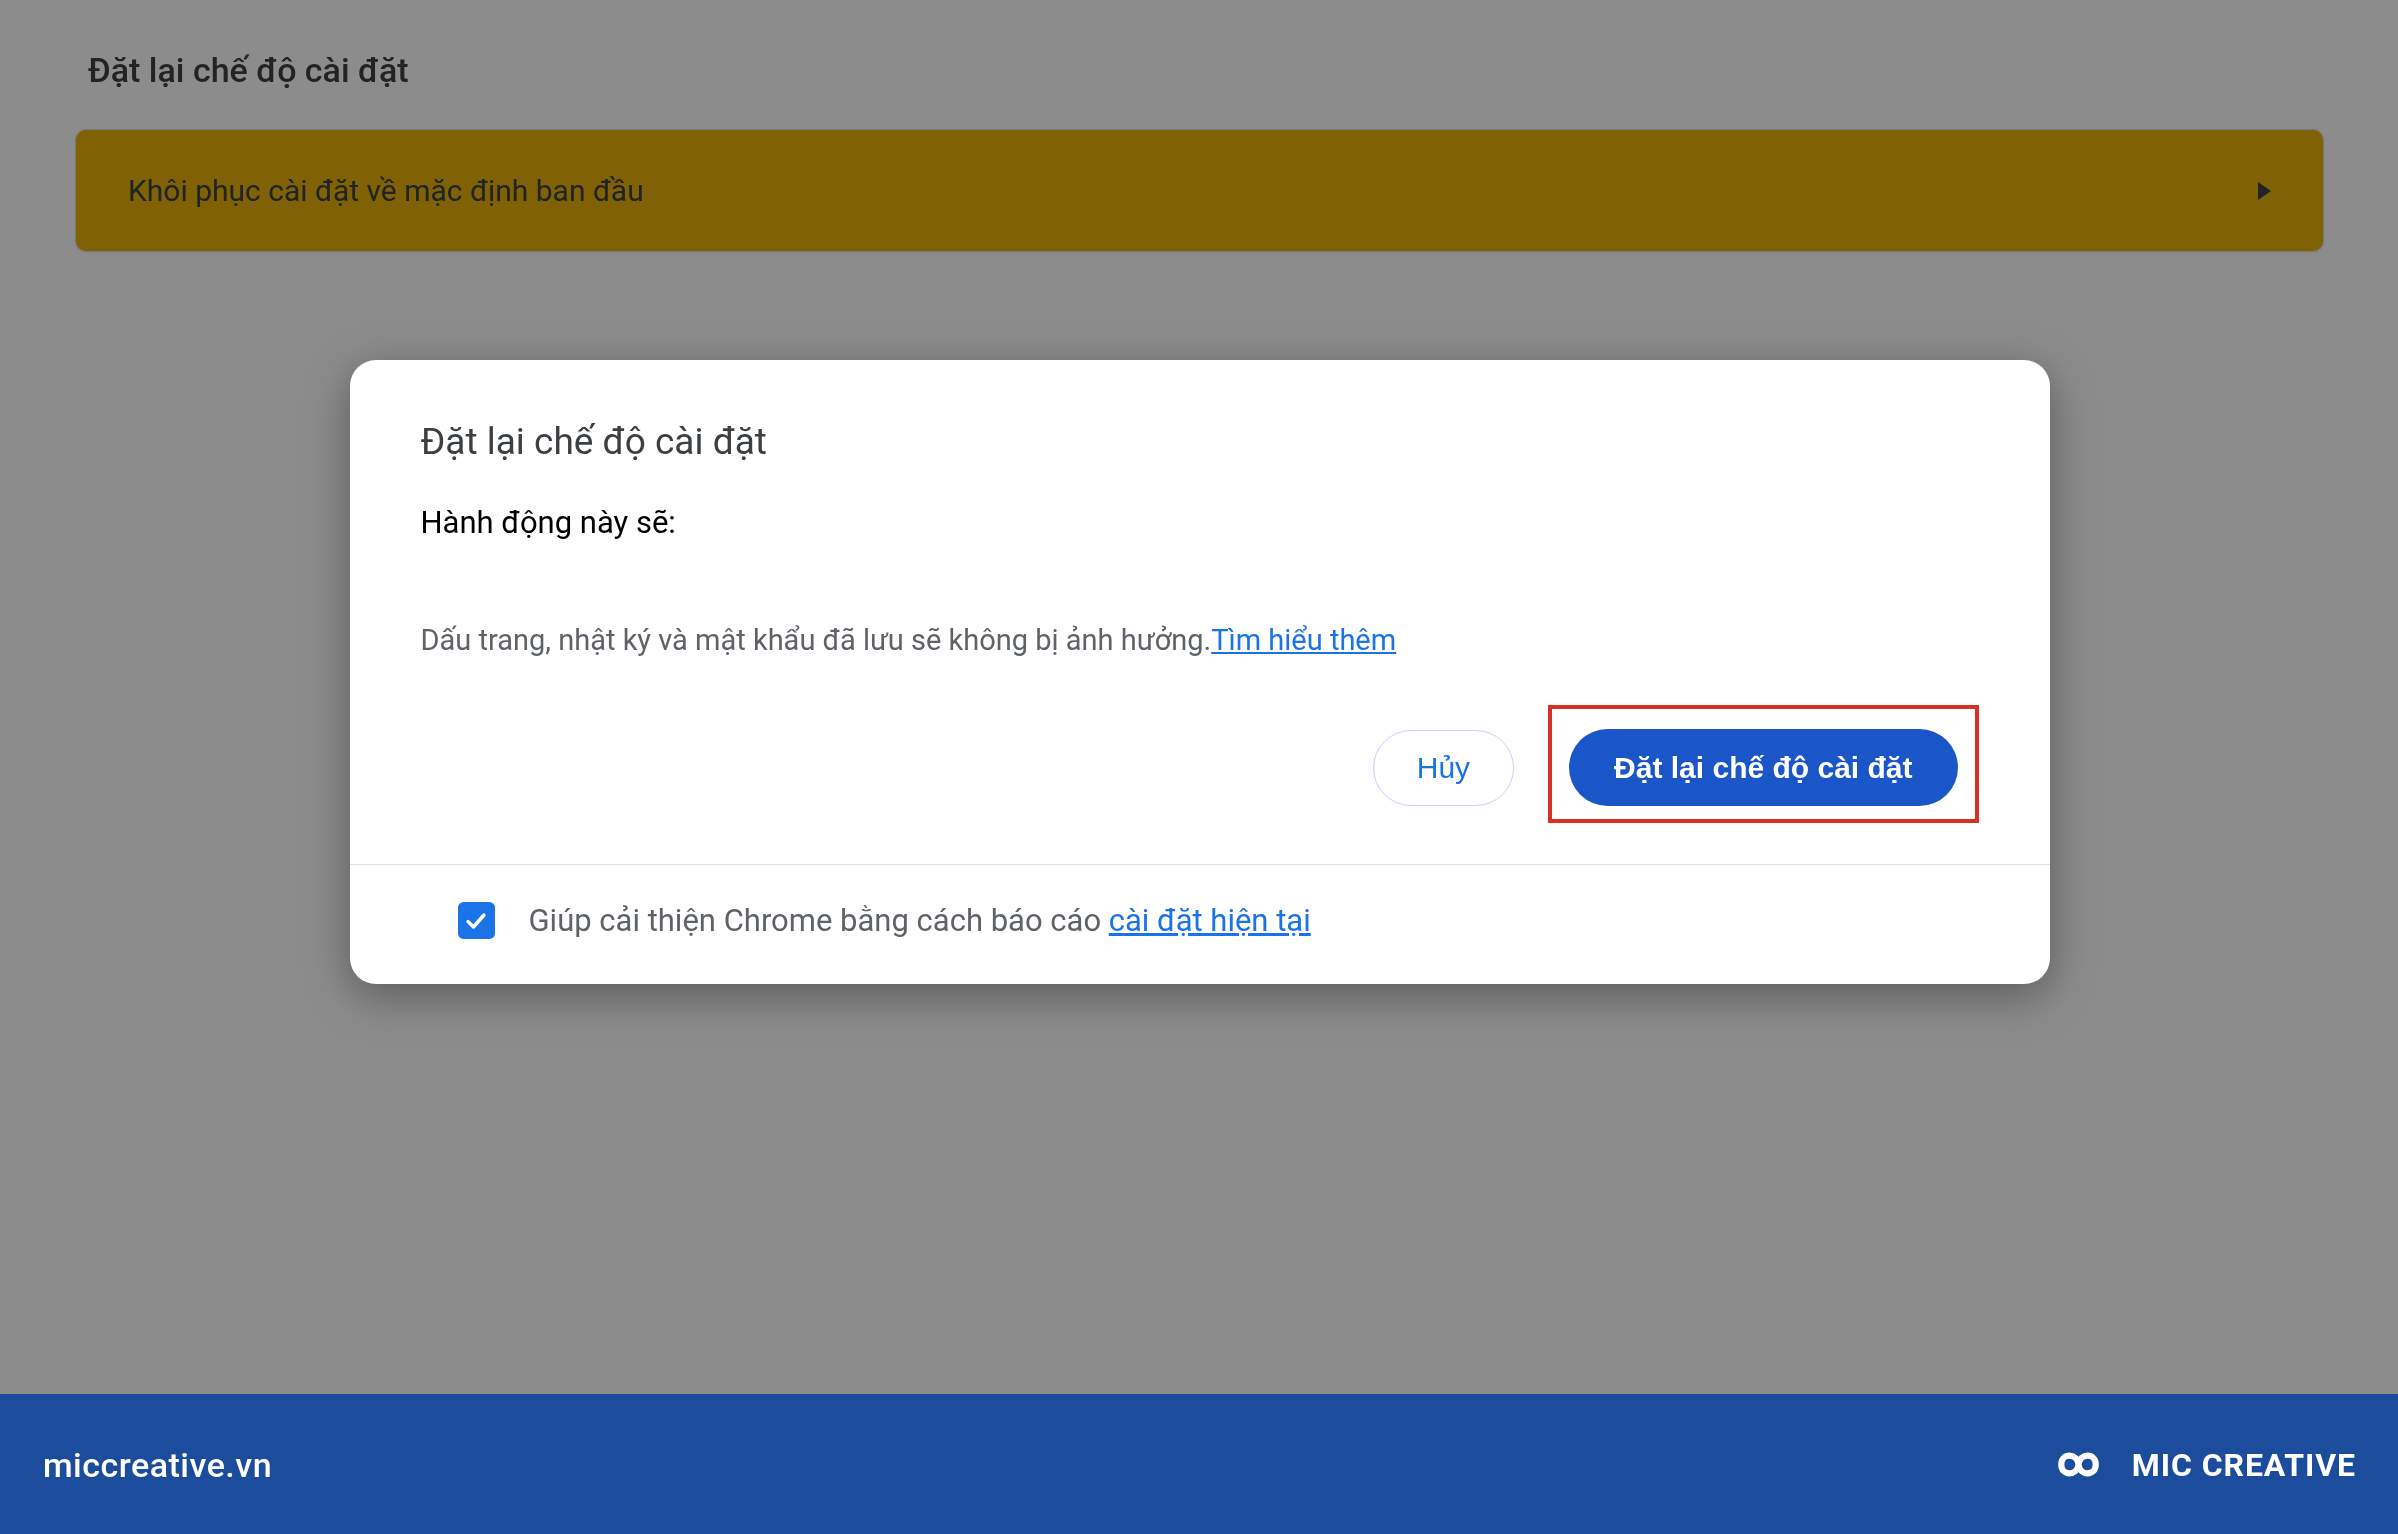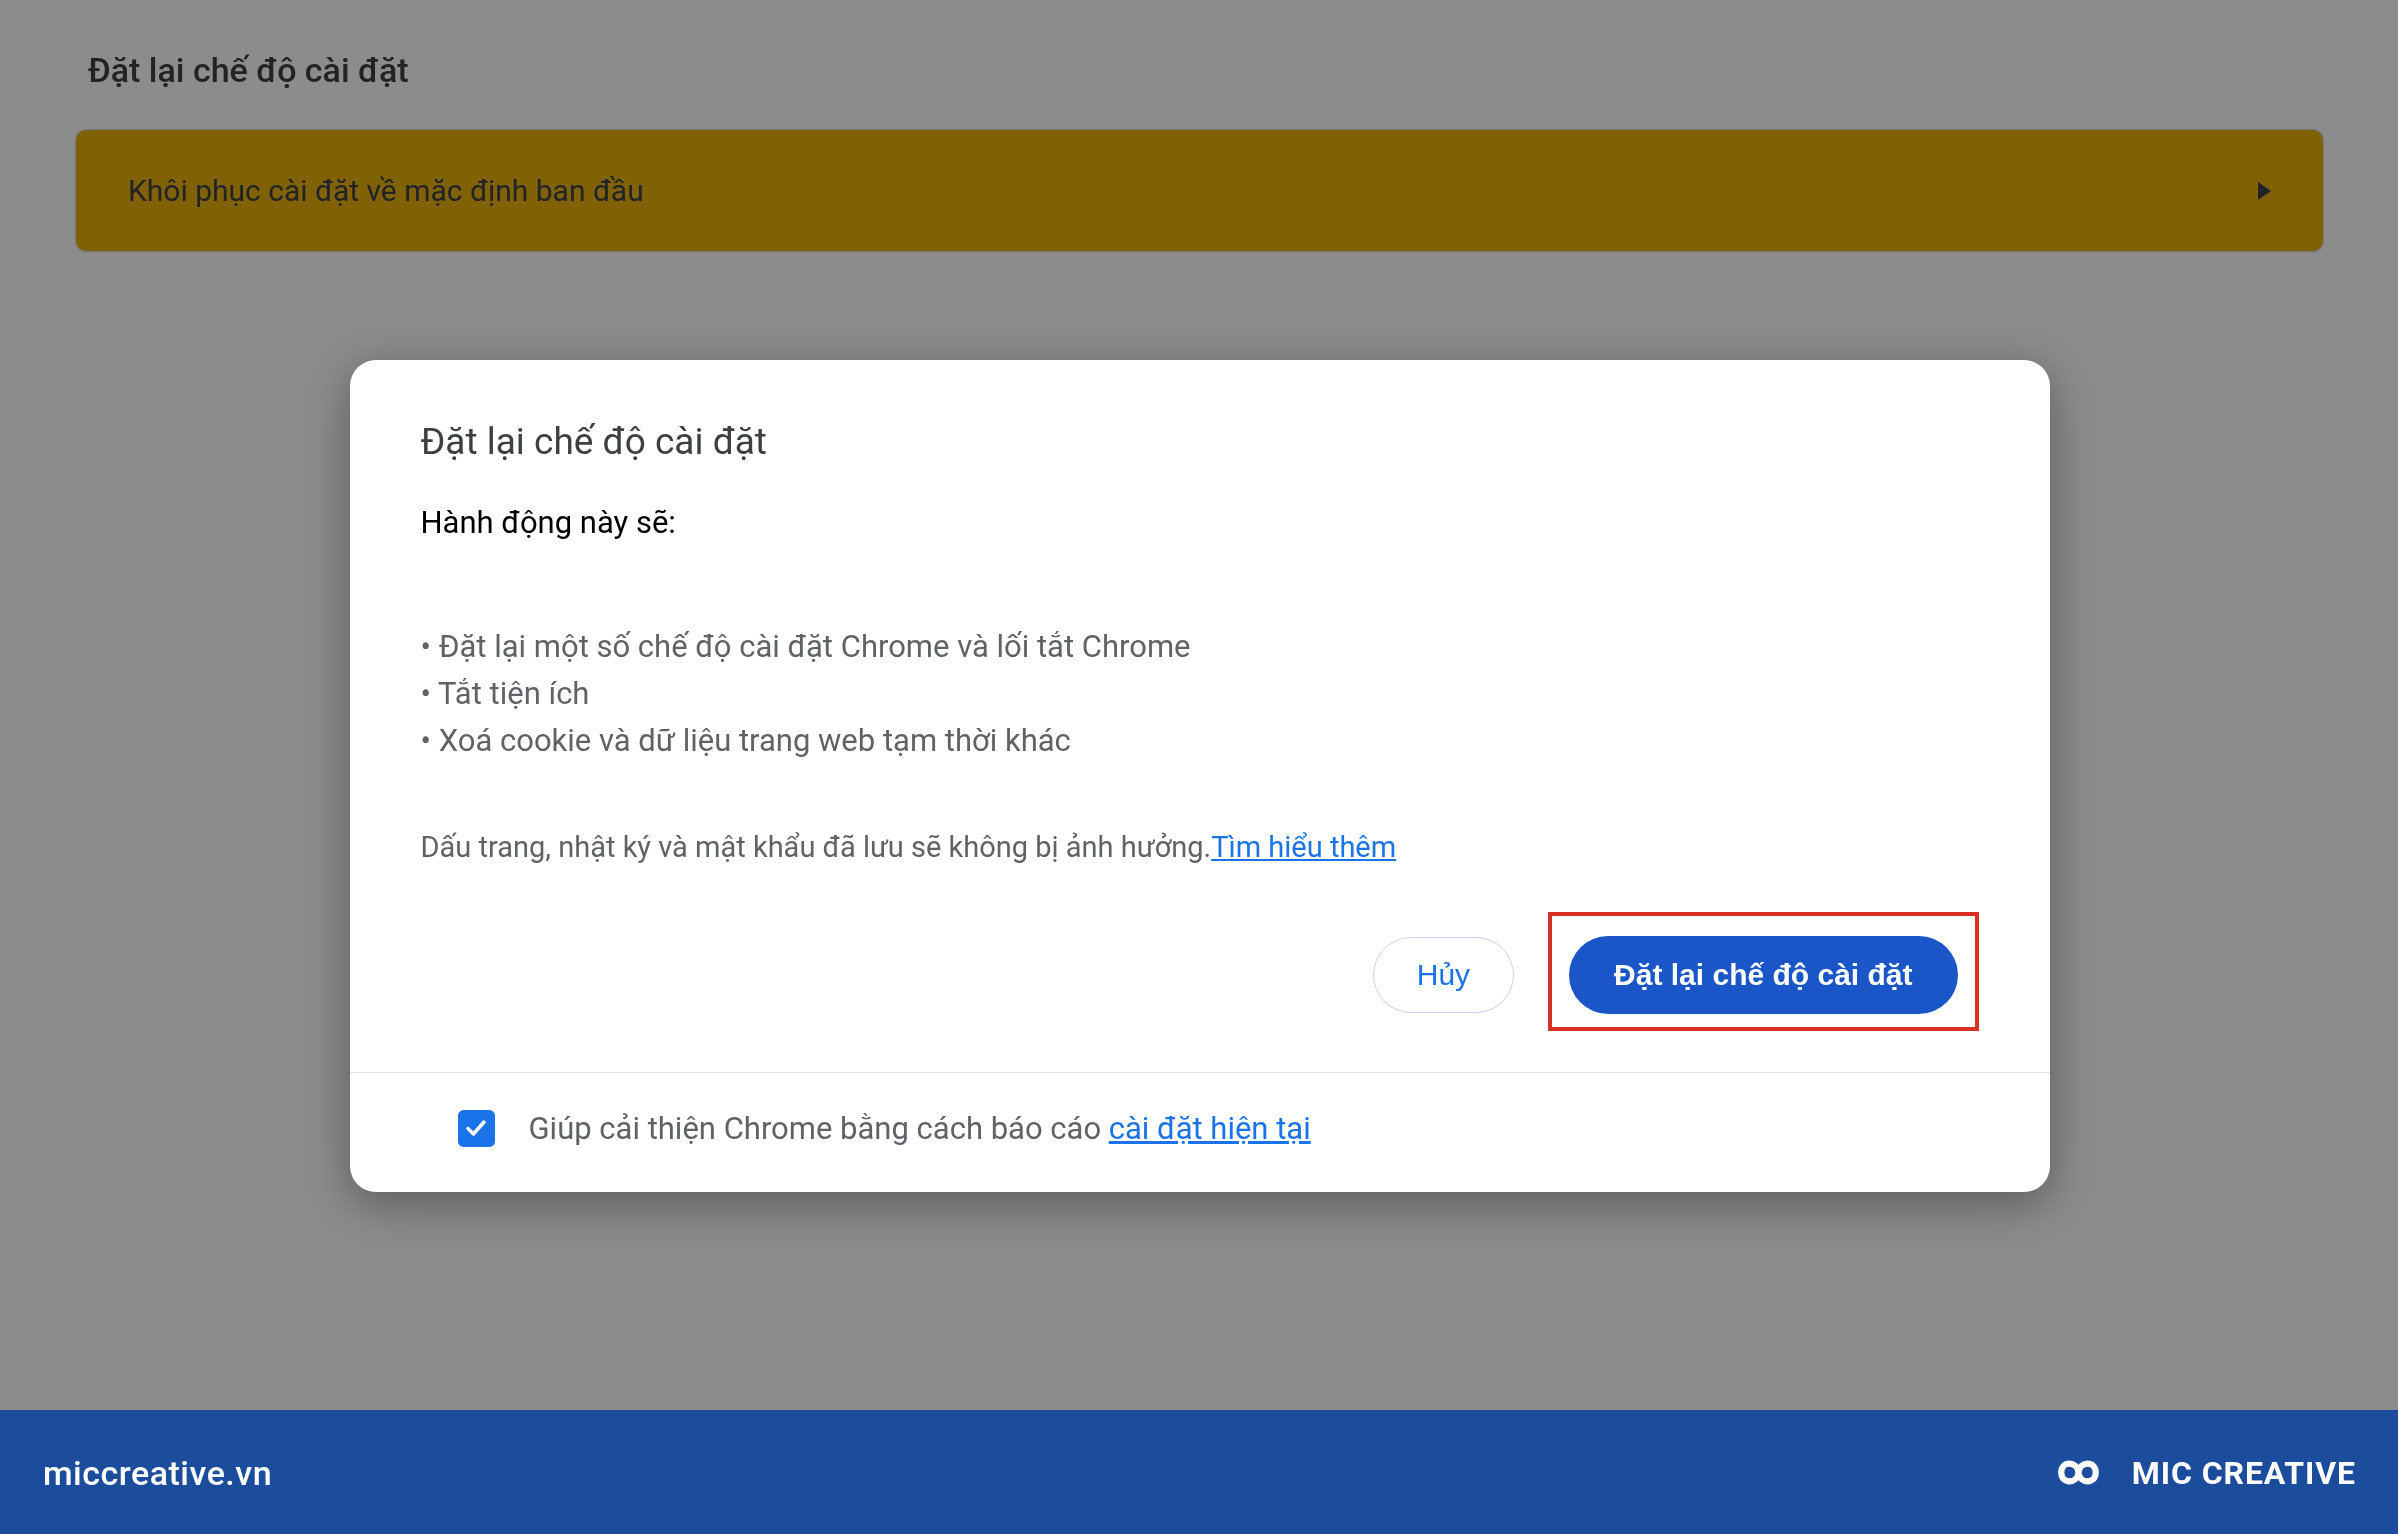--- a/index.html
+++ b/index.html
@@ -162,21 +162,21 @@
   .footer-text a {
     color: #1a73e8;
     text-decoration: underline;
     cursor: pointer;
   }
 
   
   .brand-bar {
     position: absolute;
     left: 0; right: 0; bottom: 0;
-    height: 125px;
+    height: 141px;
     background: #1c4d9c;
     color: #fff;
     display: flex;
     align-items: center;
     justify-content: space-between;
     padding: 0 43px;
   }
   .brand-left {
     font-size: 34px;
     font-weight: 500;
@@ -204,25 +204,20 @@
     <span class="chevron-right-icon"></span>
   </div>
 </div>
 
 <div class="dim"></div>
 
 <div class="modal">
   <div class="modal-body">
     <h3 class="modal-title">Đặt lại chế độ cài đặt</h3>
     <p class="modal-intro">Hành động này sẽ:</p>
-    <ul class="bullet-list">
-      <li>Đặt lại một số chế độ cài đặt Chrome và lối tắt Chrome</li>
-      <li>Tắt tiện ích</li>
-      <li>Xoá cookie và dữ liệu trang web tạm thời khác</li>
-    </ul>
     <p class="note-line">
       <span>Dấu trang, nhật ký và mật khẩu đã lưu sẽ không bị ảnh hưởng.</span><a>Tìm hiểu thêm</a>
     </p>
     <div class="actions-row">
       <button class="btn btn-cancel">Hủy</button>
       <span class="highlight-box">
         <button class="btn btn-primary">Đặt lại chế độ cài đặt</button>
       </span>
     </div>
   </div>

